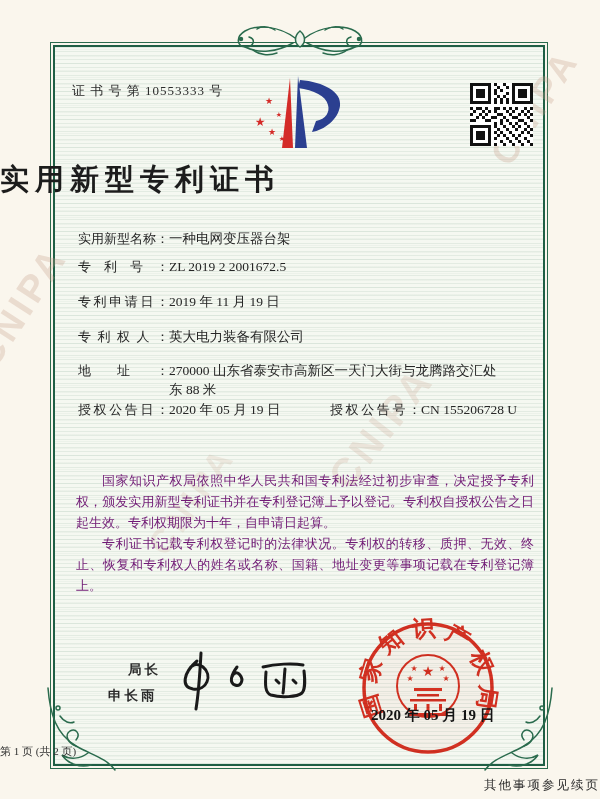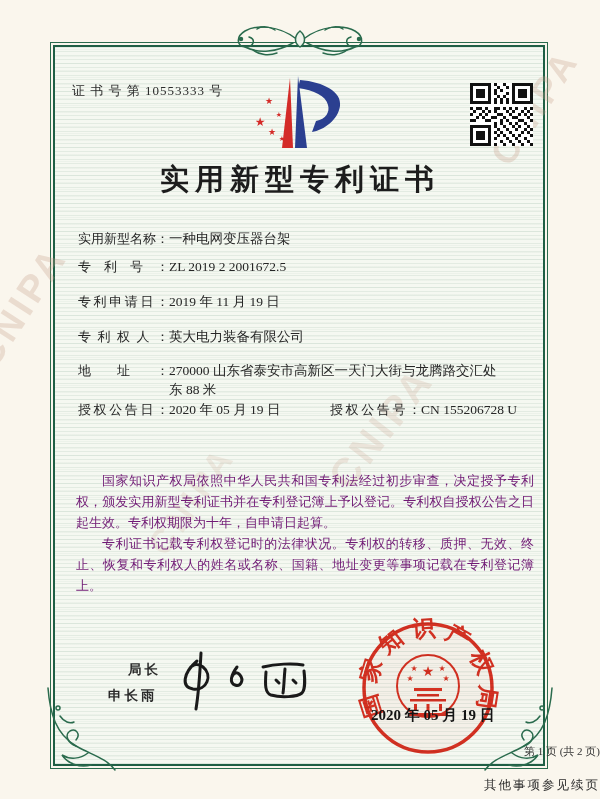--- a/index.html
+++ b/index.html
@@ -36,21 +36,21 @@
   .corner-fl { position:absolute; width:72px; height:86px; z-index:3; }
   .corner-br { left:482px; top:686px; }
   .corner-bl { left:46px; top:686px; transform:scaleX(-1); }
 
   .cert-no { position:absolute; left:72px; top:82px; z-index:4;
     font-size:13px; letter-spacing:1px; color:#2b2b2b; }
   .logo { position:absolute; left:256px; top:74px; width:100px; height:78px; z-index:4; }
   .qr { position:absolute; left:470px; top:83px; width:63px; height:63px; z-index:4; }
 
   .title { position:absolute; left:0; right:0; top:160px; z-index:4;
-    text-align:center; font-size:29px; font-weight:700; letter-spacing:6px; color:#1c1c1c; }
+    text-align:left; font-size:29px; font-weight:700; letter-spacing:6px; color:#1c1c1c; }
 
   .fields { position:absolute; left:78px; top:228px; right:50px; z-index:4;
     font-size:13.5px; color:#262626; }
   .frow { line-height:21px; margin-bottom:14px; white-space:nowrap; }
   .frow.first { margin-bottom:7px; }
   .frow.addr { line-height:19px; margin-bottom:0; white-space:normal; }
   .f-label { display:inline-block; width:91px; font-size:13px;
     text-align:justify; text-align-last:justify; vertical-align:top; color:#262626; }
   .f-value { white-space:pre; vertical-align:top; }
   .f-value.gwide { display:inline-block; width:161px; }
@@ -67,21 +67,21 @@
     font-family:"Liberation Sans", sans-serif; font-weight:700; font-size:13.5px;
     letter-spacing:3px; color:#2a2a2a;padding-left:20px; }
   .signature { position:absolute; left:175px; top:648px; width:135px; height:64px; z-index:4; }
 
   .seal { position:absolute; left:353px; top:616px; width:150px; height:150px; z-index:4;
     mix-blend-mode:multiply; opacity:0.95; }
   .seal-date { position:absolute; left:371px; top:706px; z-index:5;
     font-size:15px; font-weight:600; color:#141414; }
 
   .page-footer { position:absolute; left:0; right:0; top:744px; z-index:4;
-    text-align:right; font-size:11px; color:#333; }
+    text-align:left; font-size:11px; color:#333; }
   .cont-note { position:absolute; left:10px; right:0; top:777px; z-index:4;
     text-align:right; font-size:12.5px; color:#2c2c2c; letter-spacing:2px; }
 </style>
 </head>
 <body>
 
 <div class="page">
 
   <div class="wm" style="left:-30px; top:-16px; font-size:36px; transform:rotate(-50deg);">CNIPA</div>
   <div class="wm" style="left:482px; top:150px; font-size:36px; transform:rotate(-57deg);">CNIPA</div>

